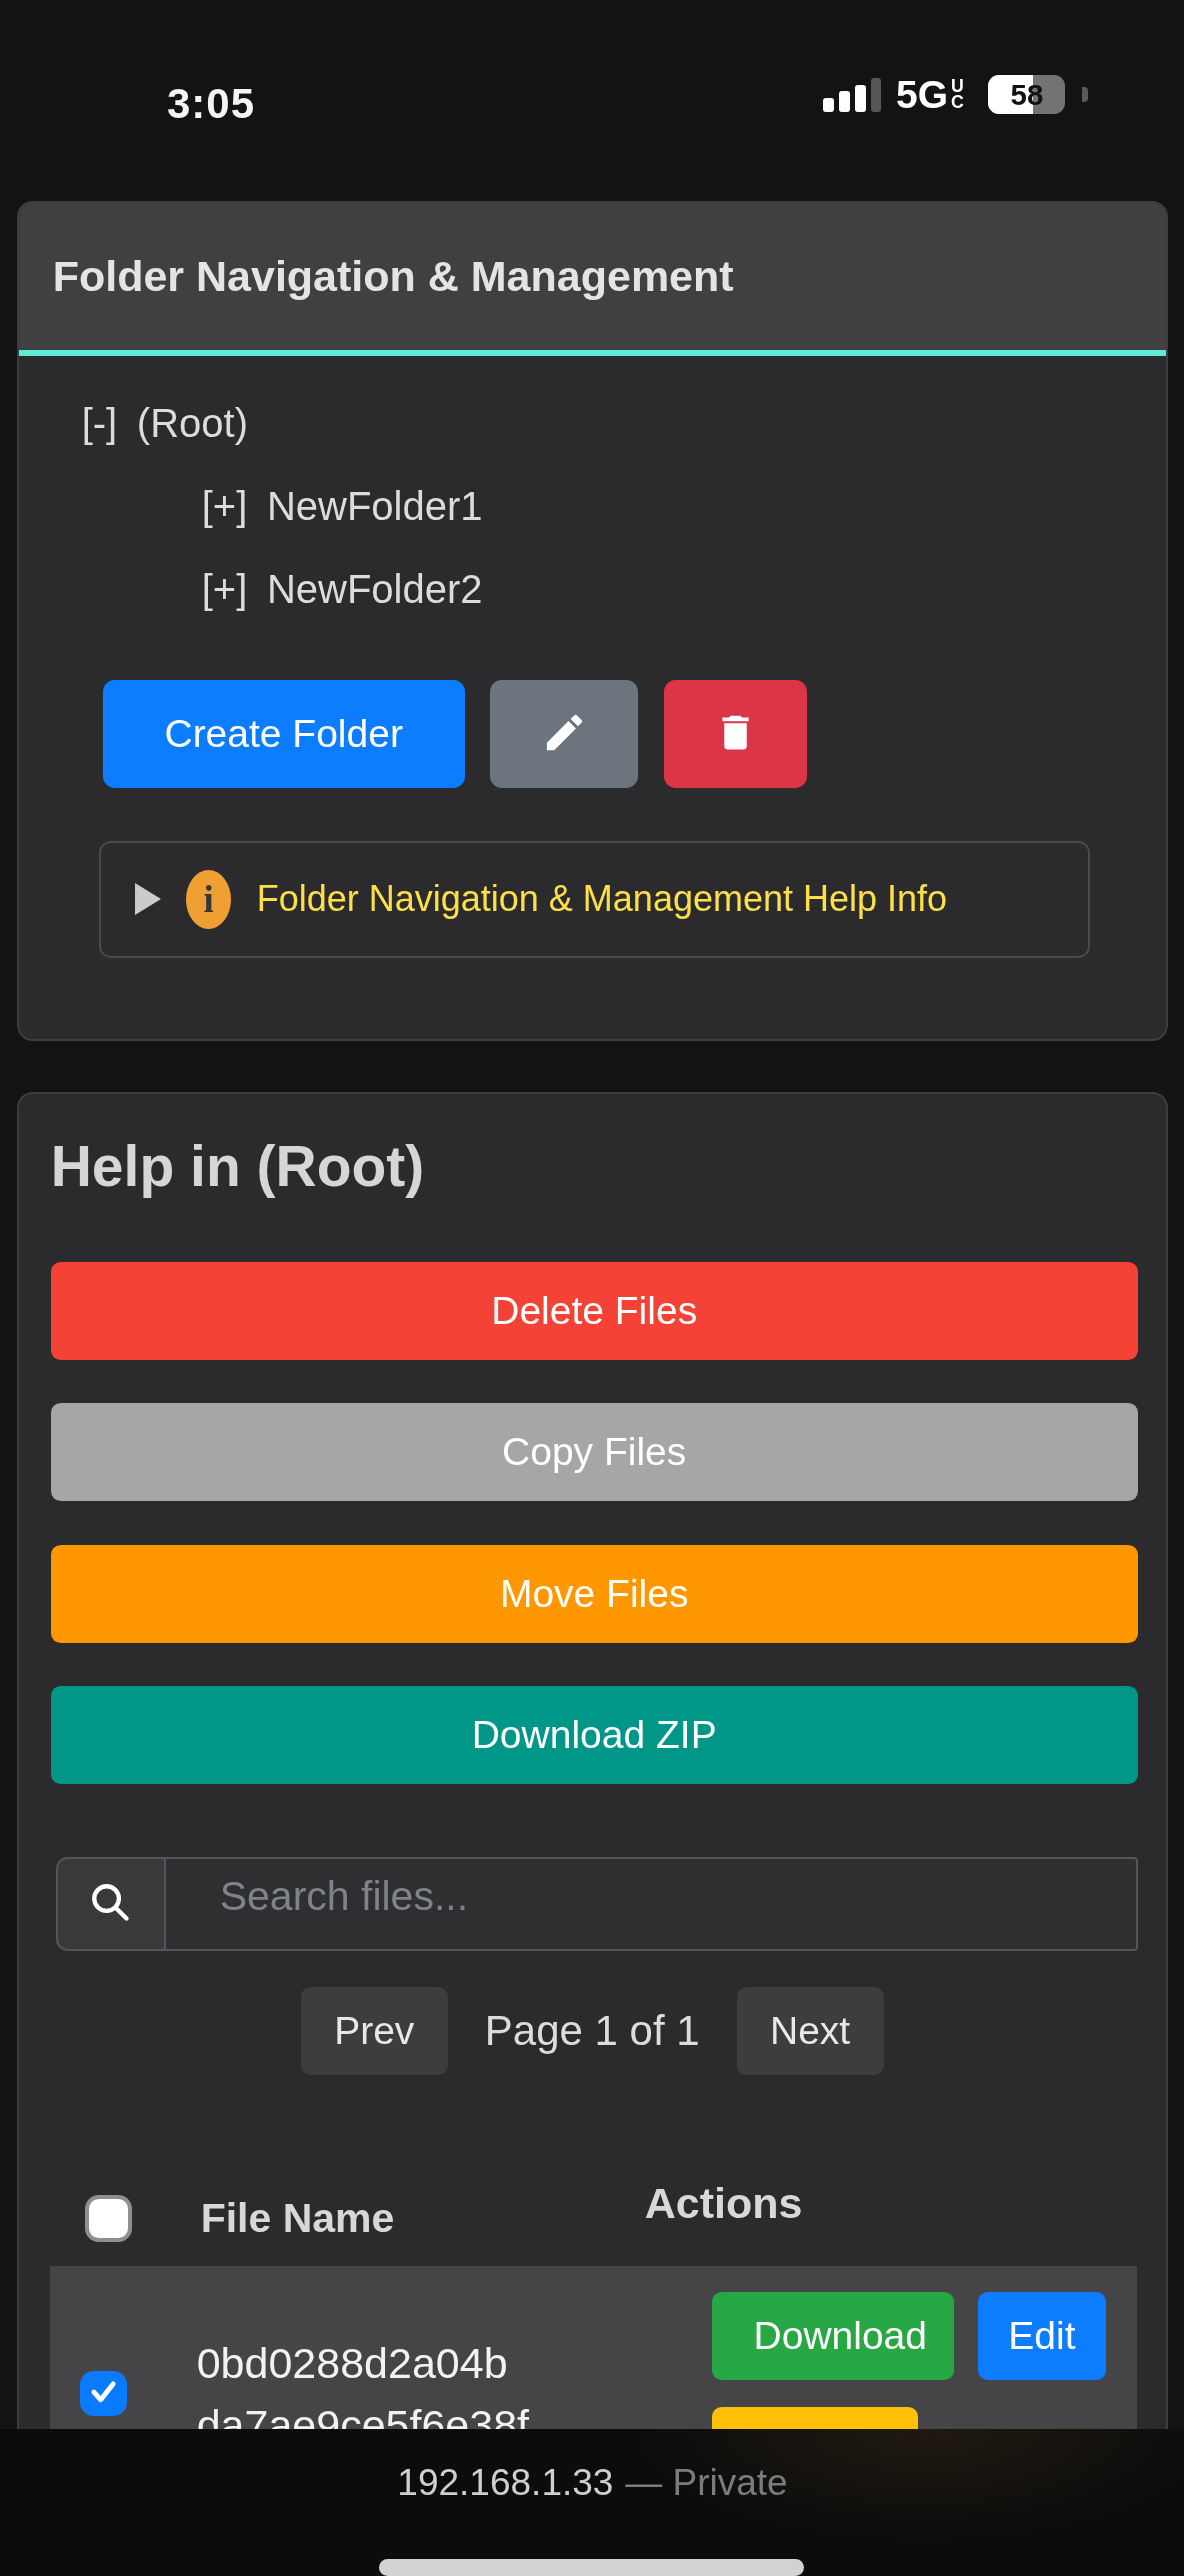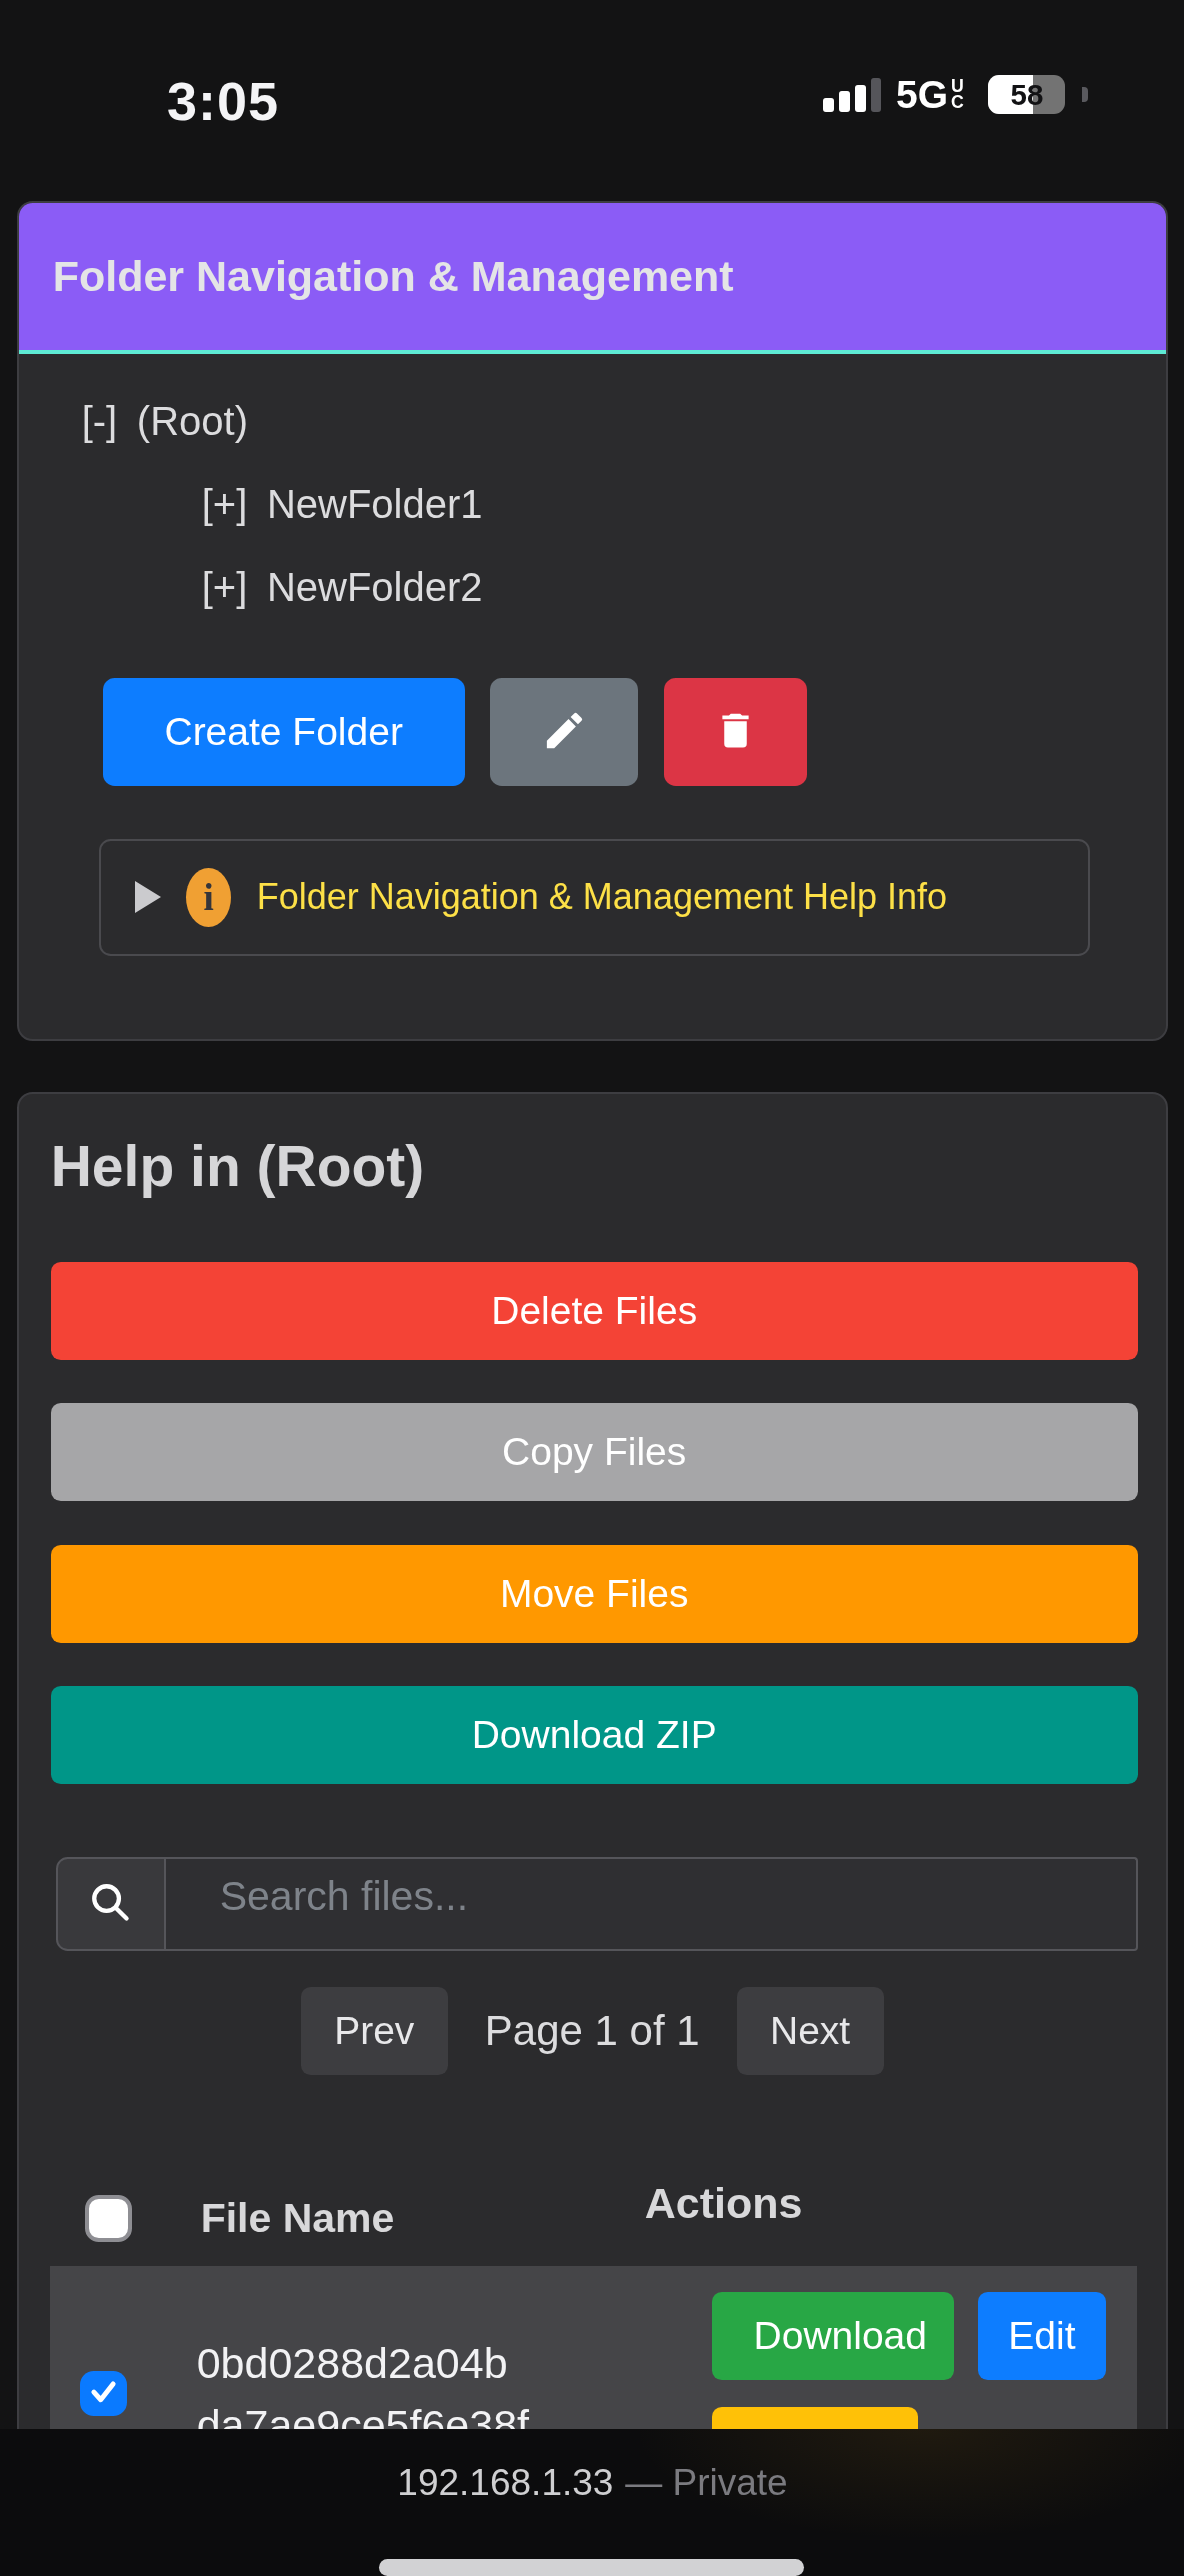--- a/index.html
+++ b/index.html
@@ -3,40 +3,40 @@
 <meta charset="utf-8">
 <style>
   html,body{margin:0;padding:0;background:#131314;}
   body{
     width:1185px;height:2576px;position:relative;overflow:hidden;
     font-family:"Liberation Sans", sans-serif;
     -webkit-font-smoothing:antialiased;
   }
   
   .status-bar{position:absolute;top:0;left:0;width:1185px;height:138px;}
-  .status-time{position:absolute;left:167px;top:70px;font-size:54px;font-weight:700;color:#f4f4f6;letter-spacing:1px;}
+  .status-time{position:absolute;left:167px;top:80px;font-size:42px;font-weight:700;color:#f4f4f6;letter-spacing:1px;}
   .status-right{position:absolute;right:97px;top:73px;height:43px;display:flex;align-items:center;gap:14.7px;}
   .signal{display:flex;align-items:flex-end;gap:4.9px;height:35px;}
   .signal i{display:block;width:10.8px;border-radius:2.9px;background:#ffffff;}
   .signal .b1{height:13.8px;} .signal .b2{height:20.6px;} .signal .b3{height:27.5px;}
   .signal .b4{height:34px;background:#55555a;}
   .network{display:flex;align-items:center;color:#fff;}
   .network .net-main{font-size:39px;font-weight:700;}
   .network .net-badge{display:flex;flex-direction:column;margin-left:2.9px;font-size:17.7px;font-weight:800;line-height:15.7px;}
   .battery{position:relative;width:77px;height:39px;border-radius:11px;background:#737373;overflow:hidden;margin-left:10px;}
   .battery .fill{position:absolute;left:0;top:0;bottom:0;width:58%;background:#ffffff;}
   .battery .pct{position:absolute;inset:0;display:flex;align-items:center;justify-content:center;
     font-size:29.5px;font-weight:800;color:#121214;letter-spacing:0;}
   .battery-cap{width:5.9px;height:15.7px;background:#59595e;border-radius:0 3.9px 3.9px 0;margin-left:2px;}
 
   
   .card{position:absolute;left:16.7px;width:1151px;background:#2b2b2d;border:2px solid #3d3d41;border-radius:15.7px;box-sizing:border-box;}
   #card-folders{top:201px;height:840px;}
   .card-header{height:147px;display:flex;align-items:center;padding-left:34px;
-    background:#8b5cf6;border-bottom:4px solid #5eead4;border-radius:13.8px 13.8px 0 0;}
+    background:#404040;border-bottom:6px solid #5eead4;border-radius:13.8px 13.8px 0 0;}
   .card-title{font-size:43px;font-weight:700;color:#e4e4e6;}
 
   .tree{padding:25.5px 0 0 63px;font-size:40px;color:#dcdcde;}
   .tree-item{height:83px;display:flex;align-items:center;gap:19.6px;}
   .tree-item.child{padding-left:120px;}
 
   .folder-actions{display:flex;gap:25.5px;margin:49px 0 0 84px;}
   .fbtn{border:none;border-radius:11.8px;height:108px;display:flex;align-items:center;justify-content:center;color:#fff;}
   .btn-create{width:362px;background:#0d7dff;font-size:39px;}
   .btn-pencil{width:148px;background:#6c757d;}

